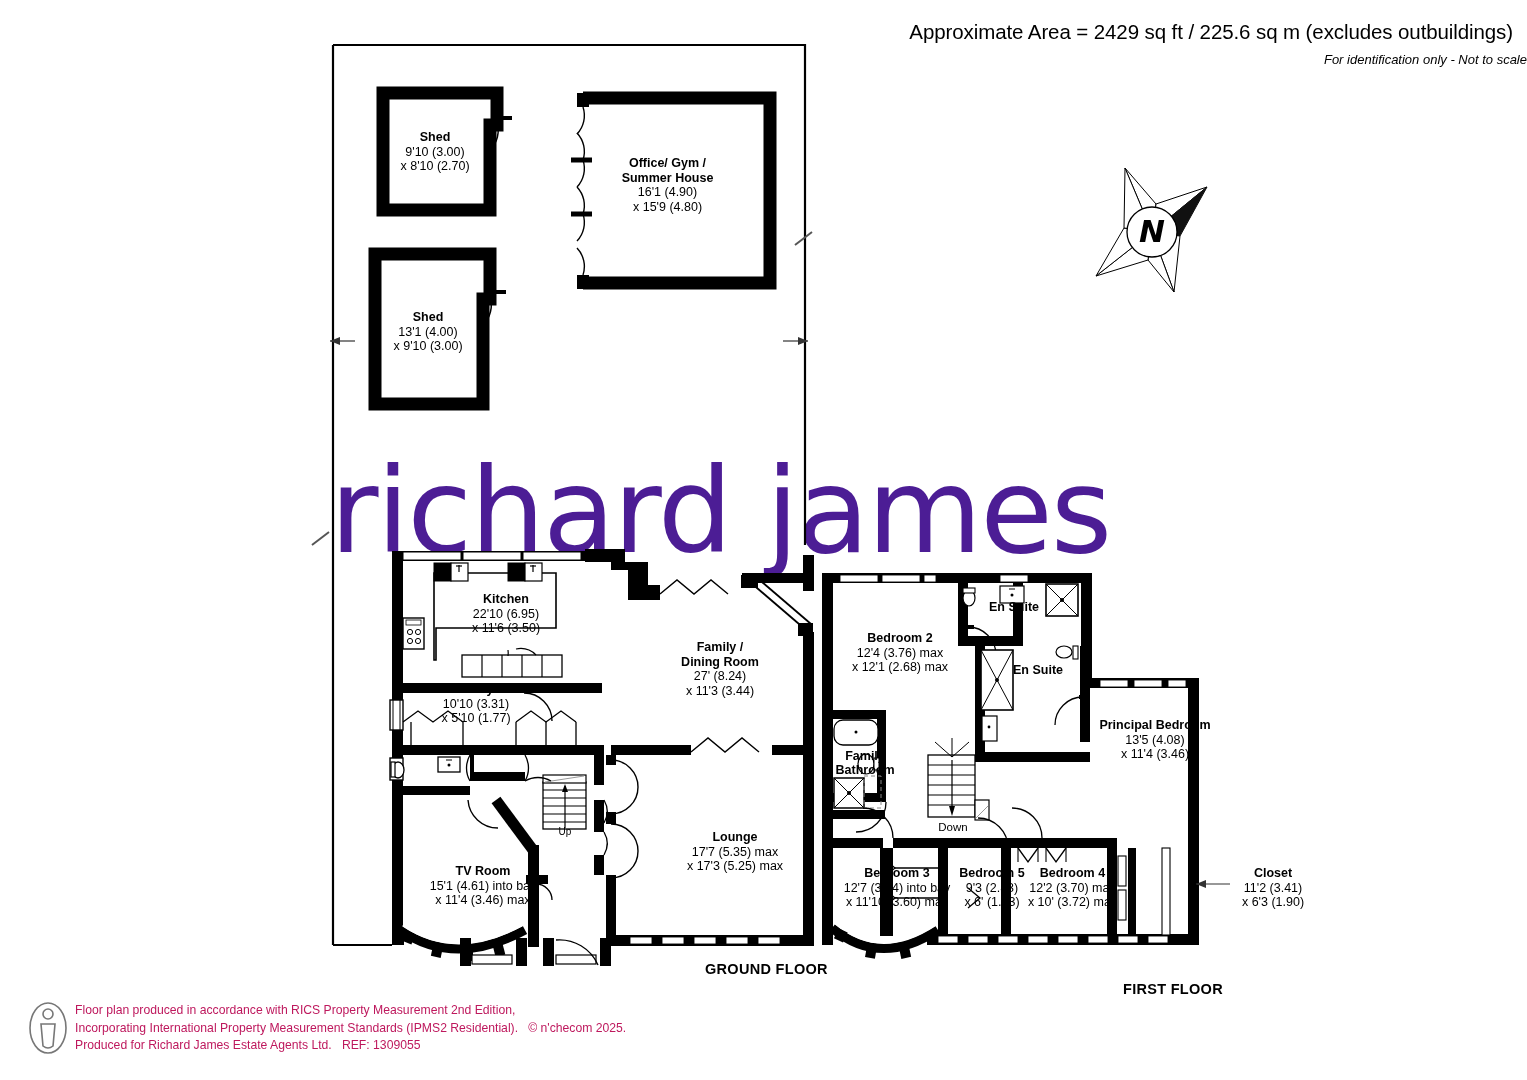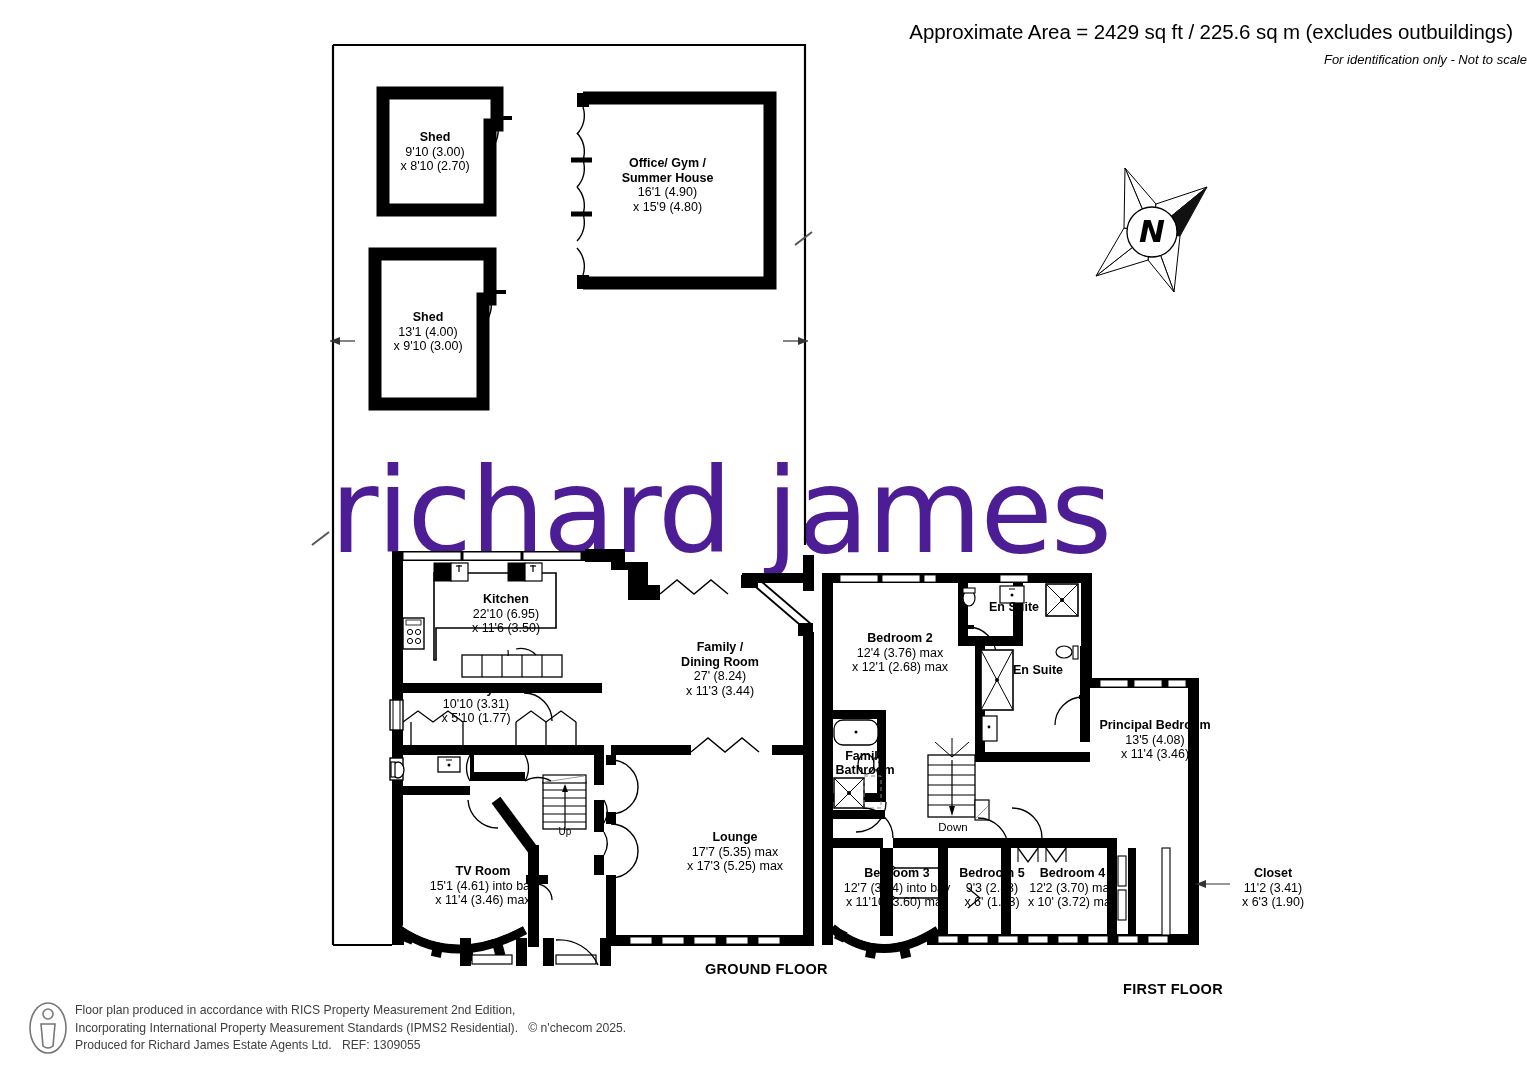--- a/index.html
+++ b/index.html
@@ -40,21 +40,21 @@
   }
   .room-label b{font-size:12.5px;font-weight:bold;}
   .floor-label{
     position:absolute;font-size:14.5px;font-weight:bold;letter-spacing:0.3px;
   }
   svg.lay{position:absolute;left:0;top:0;overflow:visible;}
 
   
   .footer{
     position:absolute;left:75px;top:1002px;
-    font-size:12.2px;line-height:17.5px;color:#404040;white-space:nowrap;
+    font-size:12.2px;line-height:17.5px;color:#be185d;white-space:nowrap;
   }
   .footer-badge{
     position:absolute;left:28px;top:1000px;width:40px;height:56px;
   }
 </style>
 </head>
 <body>
 
 <div id="page">
 

